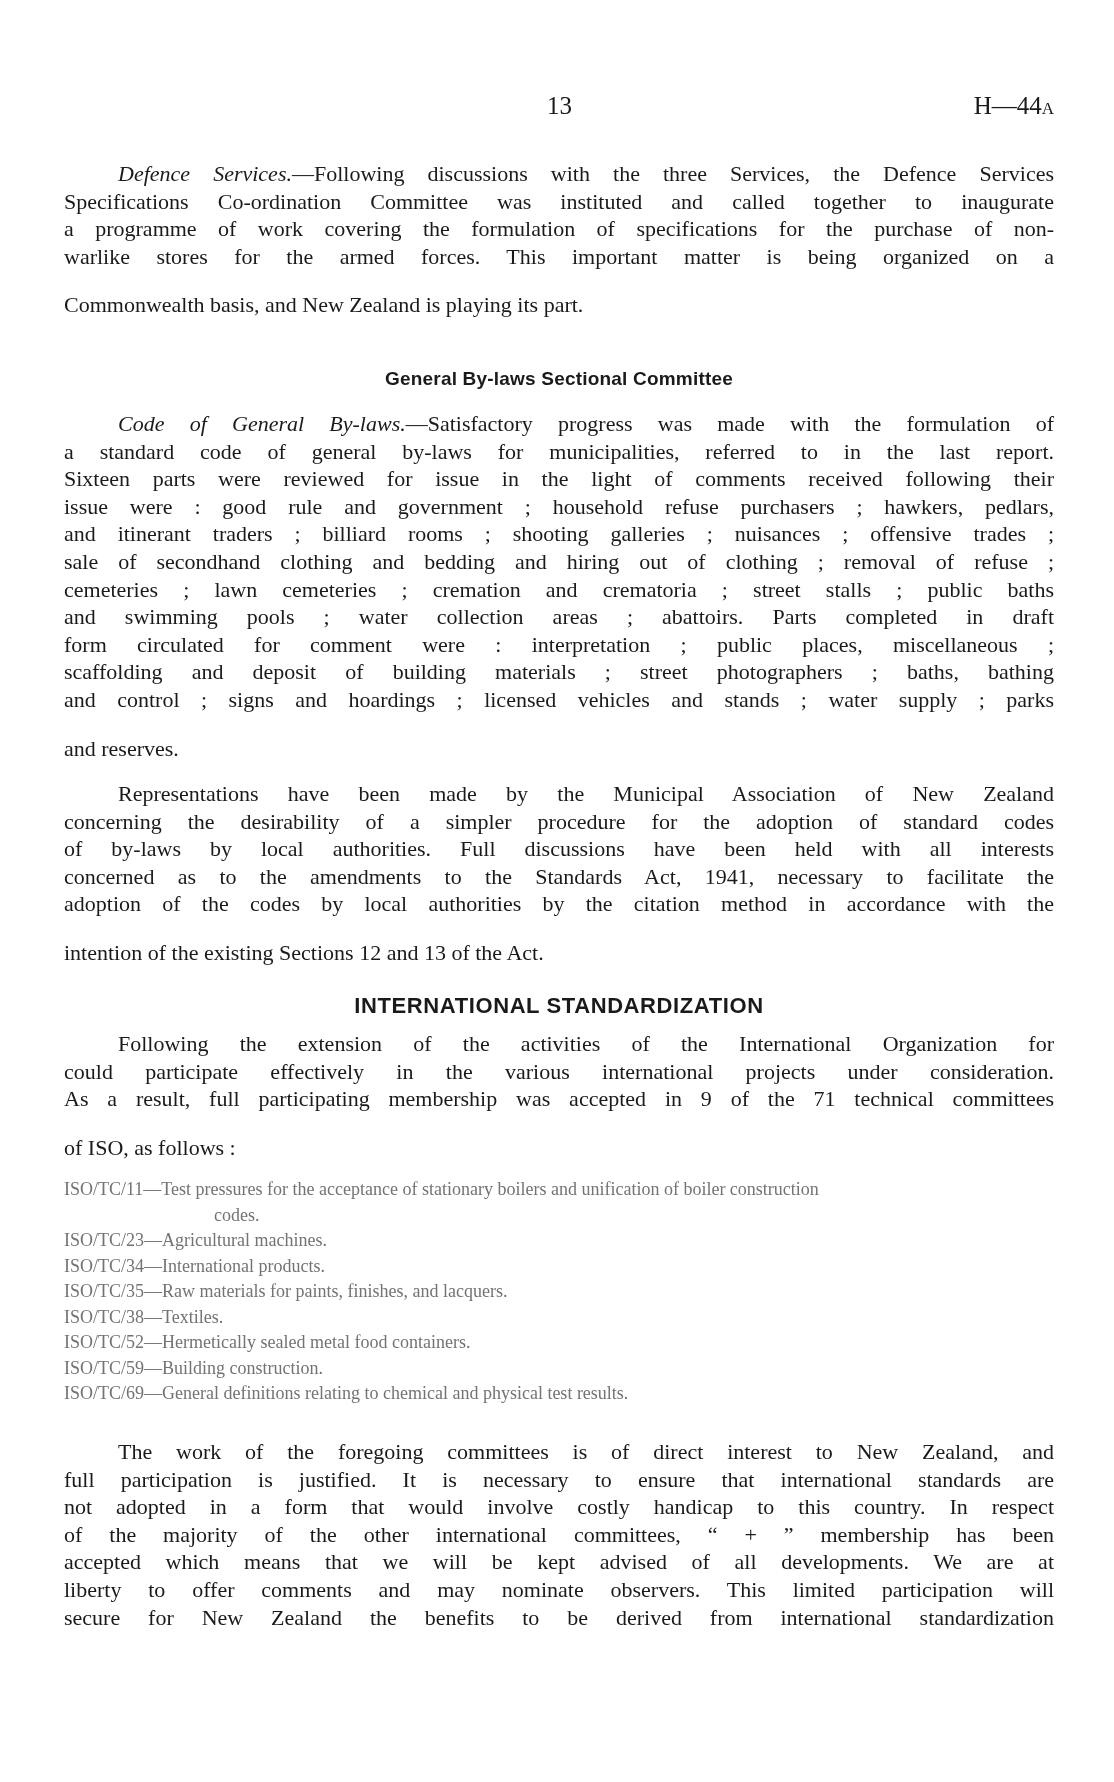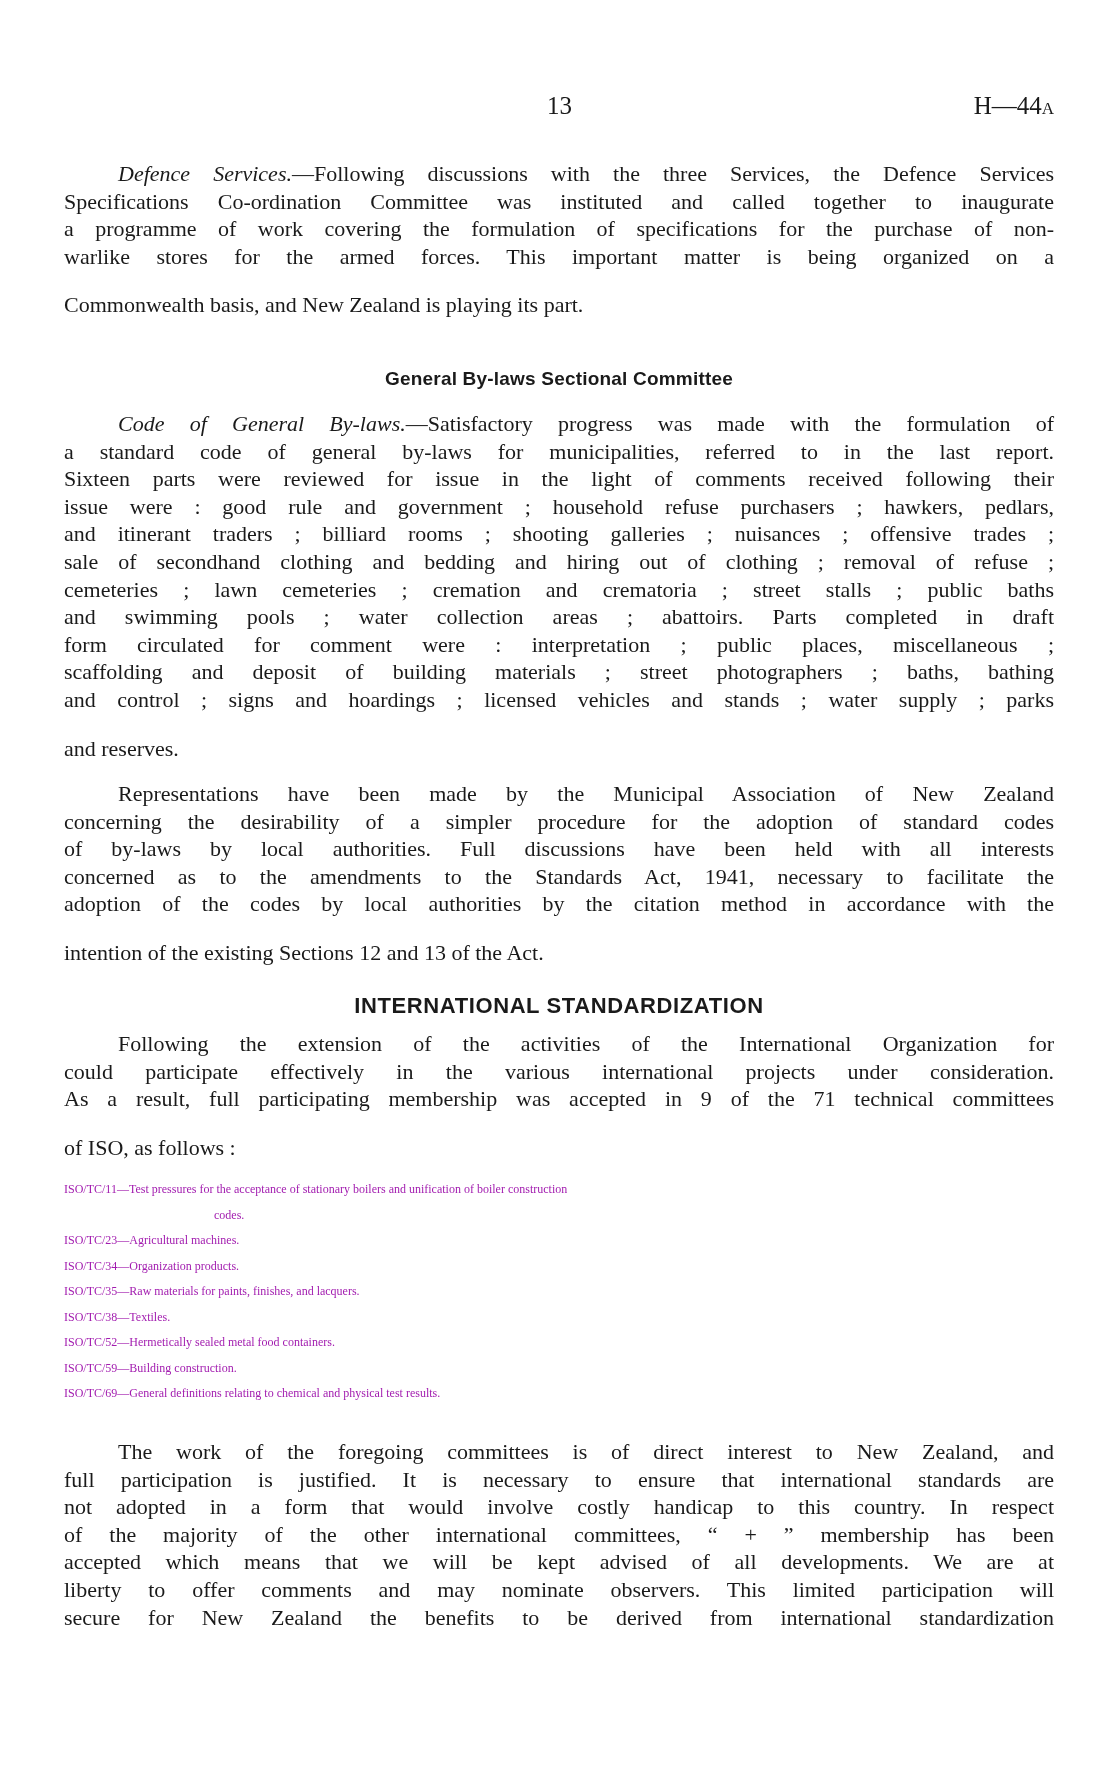--- a/index.html
+++ b/index.html
@@ -22,21 +22,21 @@
     .line.indent { padding-left: 54px; }
     .it { font-style: italic; }
     .heading {
       position: absolute; left: 0; width: 990px; text-align: center;
       font-family: "Liberation Sans", "DejaVu Sans", sans-serif;
       font-weight: bold; font-stretch: condensed;
     }
     .h-sub { font-size: 19px; letter-spacing: 0.2px; }
     .h-main { font-size: 22px; letter-spacing: 0.6px; }
     .iso-list { position: absolute; left: 0; width: 990px; }
-    .iso-item { font-size: 12px; line-height: 25.5px; white-space: nowrap; color: #a21caf; }
+    .iso-item { font-size: 18px; line-height: 25.5px; white-space: nowrap; color: #737373; }
     .iso-cont { padding-left: 150px; }
   </style>
 </head>
 <body>
 
 <div class="page">
 
   <div class="header">
     <span class="page-num">13</span>
     <span class="doc-ref"><span>H—44</span><span class="sc">A</span></span>
@@ -82,21 +82,21 @@
     <span class="line indent">Following the extension of the activities of the International Organization for</span>
     <span class="line">could participate effectively in the various international projects under consideration.</span>
     <span class="line">As a result, full participating membership was accepted in 9 of the 71 technical committees</span>
     <span class="line last">of ISO, as follows :</span>
   </div>
 
   <div class="iso-list" style="top:1177px;">
     <div class="iso-item"><span>ISO/TC/11</span>—<span>Test pressures for the acceptance of stationary boilers and unification of boiler construction</span></div>
     <div class="iso-item iso-cont">codes.</div>
     <div class="iso-item"><span>ISO/TC/23</span>—<span>Agricultural machines.</span></div>
-    <div class="iso-item"><span>ISO/TC/34</span>—<span>Organization products.</span></div>
+    <div class="iso-item"><span>ISO/TC/34</span>—<span>International products.</span></div>
     <div class="iso-item"><span>ISO/TC/35</span>—<span>Raw materials for paints, finishes, and lacquers.</span></div>
     <div class="iso-item"><span>ISO/TC/38</span>—<span>Textiles.</span></div>
     <div class="iso-item"><span>ISO/TC/52</span>—<span>Hermetically sealed metal food containers.</span></div>
     <div class="iso-item"><span>ISO/TC/59</span>—<span>Building construction.</span></div>
     <div class="iso-item"><span>ISO/TC/69</span>—<span>General definitions relating to chemical and physical test results.</span></div>
   </div>
 
   <div class="block" style="top:1438px;">
     <span class="line indent">The work of the foregoing committees is of direct interest to New Zealand, and</span>
     <span class="line">full participation is justified.  It is necessary to ensure that international standards are</span>

